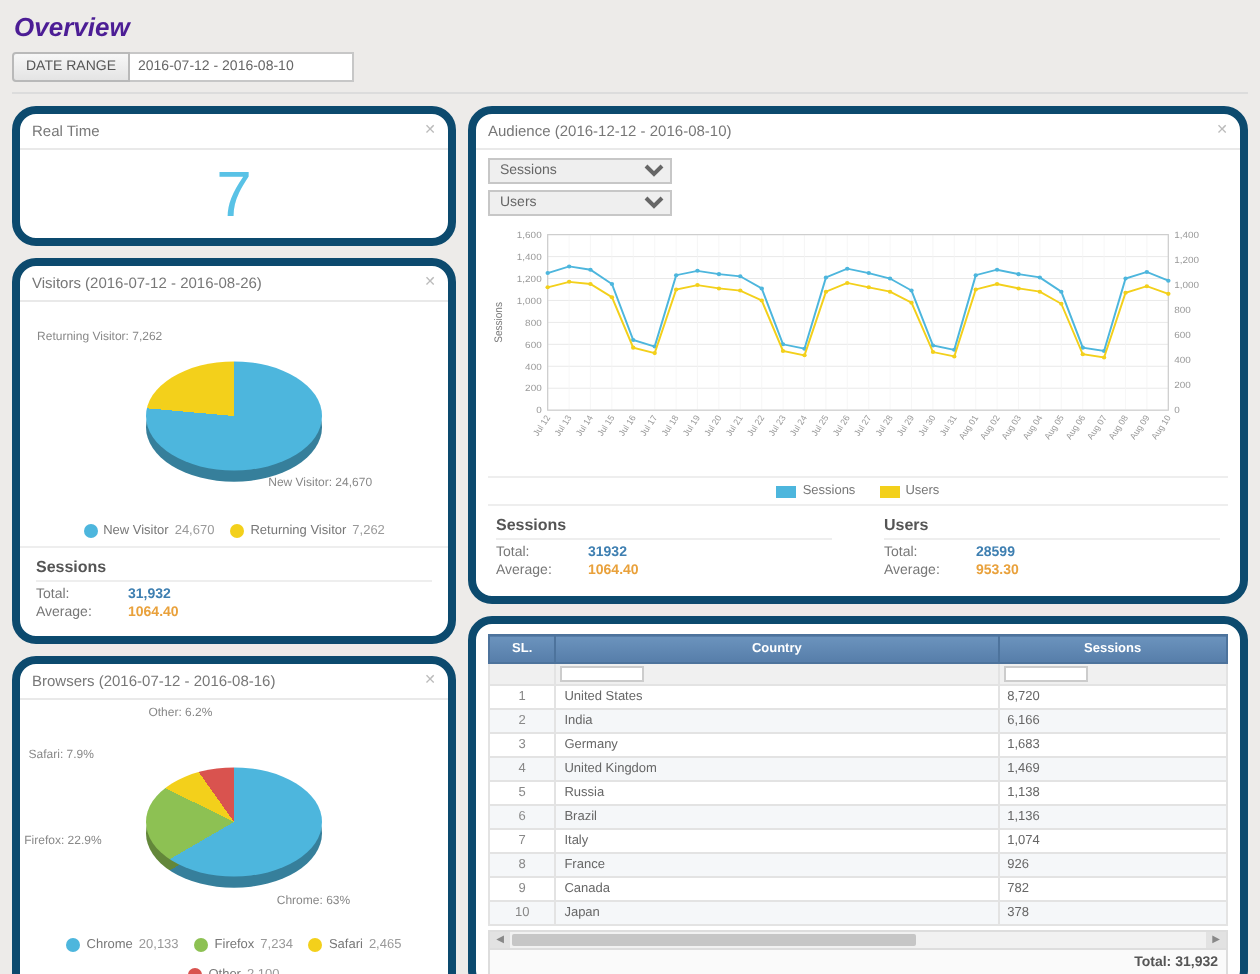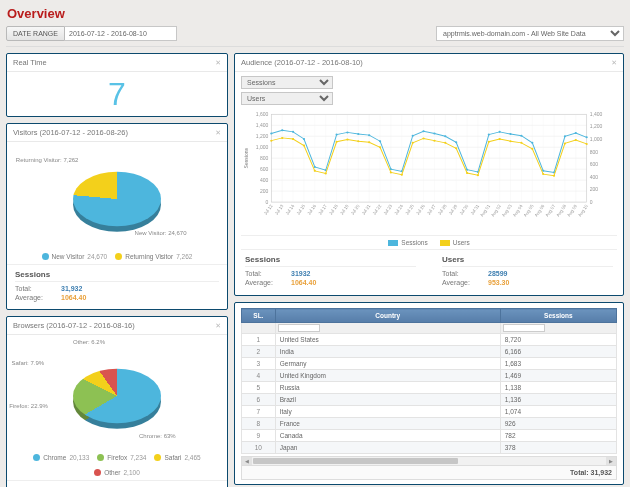--- a/index.html
+++ b/index.html
@@ -2,33 +2,33 @@
 <html><head>
 <meta charset="utf-8">
 <style>
   * { box-sizing: border-box; margin: 0; padding: 0; }
   body {
     width: 630px; height: 487px; overflow: hidden;
     background: #edebe9; color: #555;
     font-family: "Liberation Sans", sans-serif;
   }
   .page { padding: 5px 6px; }
-  .page-title { color: #b91c1c; font-size: 13px; font-weight: bold; margin: 1px 0 5px 1px; }
+  .page-title { color: #4c1d95; font-size: 13px; font-weight: bold; margin: 1px 0 5px 1px; font-style: italic; }
 
   .toolbar { display: flex; align-items: center; gap: 0; padding-bottom: 5px; border-bottom: 1px solid #dcdcdc; margin-bottom: 6px; }
   .btn-date { background: linear-gradient(#f7f7f7,#e4e4e4); border: 1px solid #b9b9b9; font-size: 7px; padding: 3px 6px; color: #555; border-radius: 2px 0 0 2px; text-transform: uppercase; font-family: inherit; }
   .date-input { border: 1px solid #c7c7c7; border-left: none; font-size: 7px; padding: 3px 4px; width: 112px; color: #666; font-family: inherit; }
   .spacer { flex: 1; }
   .property-select { font-size: 7px; width: 188px; padding: 2px; border: 1px solid #c7c7c7; background: #fff; color: #666; font-family: inherit; }
 
   .cols { display: flex; gap: 6px; align-items: flex-start; }
   .col-left { width: 222px; flex: none; display: flex; flex-direction: column; gap: 6px; }
   .col-right { flex: 1; min-width: 0; display: flex; flex-direction: column; gap: 6px; }
 
-  .panel { background: #fff; border: 1px solid #0c4a6e; border-radius: 2px; }
+  .panel { background: #fff; border: 4px solid #0c4a6e; border-radius: 12px; }
   .panel-header { display: flex; justify-content: space-between; align-items: center; padding: 4px 6px; font-size: 7.5px; color: #777; border-bottom: 1px solid #e9e9e9; }
   .panel-tools { color: #bbb; font-size: 7px; cursor: pointer; line-height: 1; }
 
   .realtime-body { height: 44px; display: flex; align-items: center; justify-content: center; }
   .big-number { font-size: 32px; color: #59c2e6; font-weight: 400; }
 
   .pie-wrap { position: relative; height: 104px; margin: 3px 0 2px; }
   .pie-wrap.tall { height: 112px; }
   .pie-scene { position: absolute; left: 50%; top: 52%; width: 88px; height: 88px; transform: translate(-50%,-50%) scaleY(0.62); }
   .pie-base { position: absolute; inset: 0; border-radius: 50%; filter: brightness(0.7); transform: translateY(9px); }
@@ -77,21 +77,20 @@
 </head>
 <body>
 
 <div class="page">
   <div class="page-title">Overview</div>
 
   <div class="toolbar">
     <button class="btn-date">DATE RANGE</button>
     <input class="date-input" value="2016-07-12 - 2016-08-10" style="">
     <div class="spacer"></div>
-    <select class="property-select"><option>apptrmis.web-domain.com - All Web Site Data</option></select>
   </div>
 
   <div class="cols">
     <div class="col-left">
 
       <div class="panel">
         <div class="panel-header">
           <span>Real Time</span>
           <span class="panel-tools">✕</span>
         </div>
@@ -180,21 +179,21 @@
 
         </div>
       </div>
 
     </div>
 
     <div class="col-right">
 
       <div class="panel">
         <div class="panel-header">
-          <span>Audience (2016-07-12 - 2016-08-10)</span>
+          <span>Audience (2016-12-12 - 2016-08-10)</span>
           <span class="panel-tools">✕</span>
         </div>
         <div class="audience-body">
           <div class="metric-selects">
             <select><option>Sessions</option></select>
             <select><option>Users</option></select>
           </div>
           <div class="chart-area">
             <svg id="line-chart" preserveAspectRatio="none" viewBox="0 0 372 140">
                 <line x1="30" y1="104" x2="342" y2="104" stroke="#e8e8e8" stroke-width="0.5"></line>

